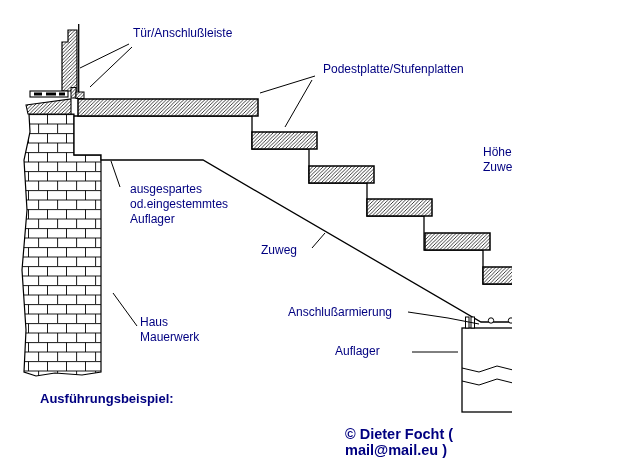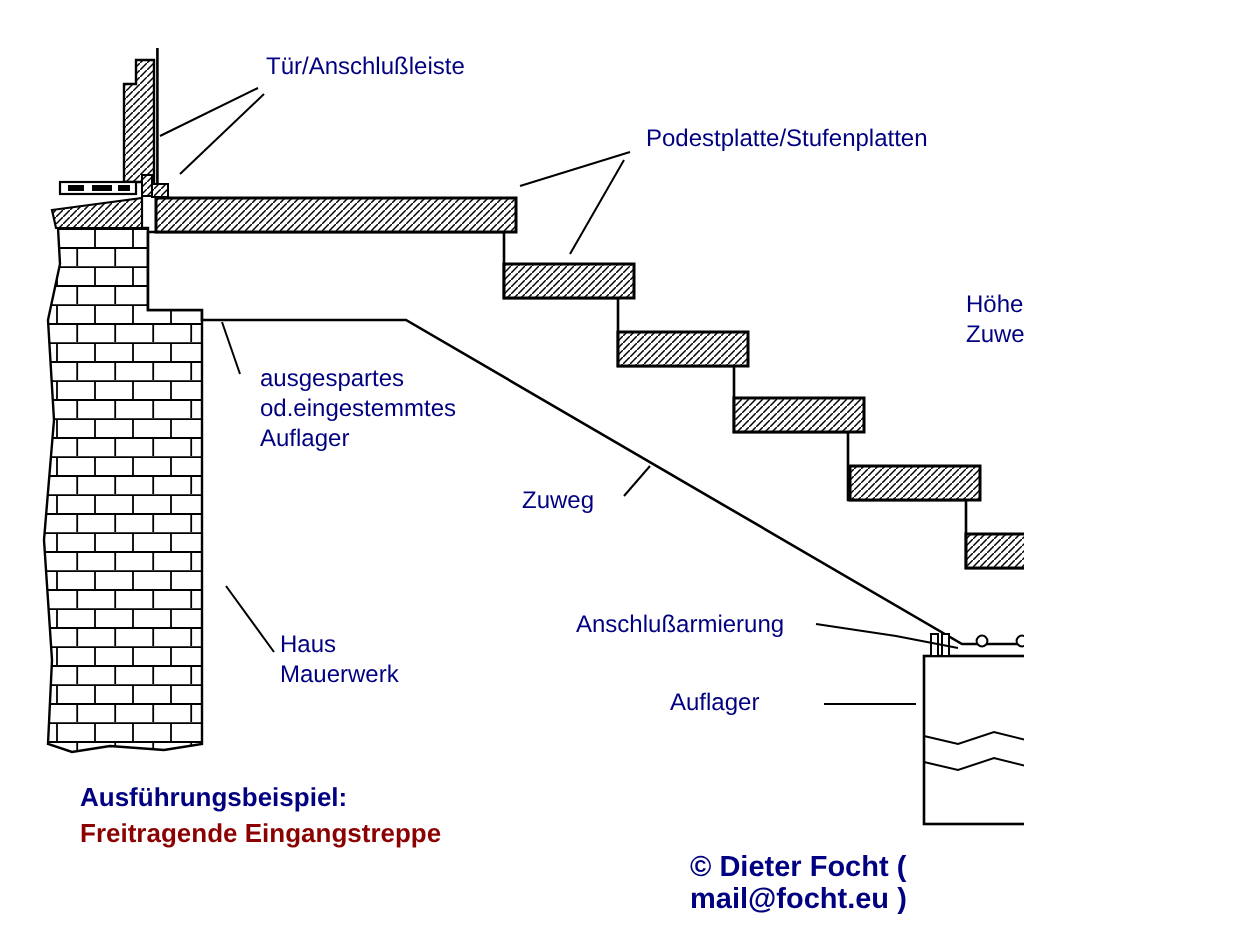--- a/index.html
+++ b/index.html
@@ -110,17 +110,16 @@
   <div class="lbl" style="left:261px;top:243px">Zuweg</div>
   <div class="lbl" style="left:483px;top:145px">Höhe
 Zuweg</div>
   <div class="lbl" style="left:288px;top:305px">Anschlußarmierung</div>
   <div class="lbl" style="left:140px;top:315px">Haus
 Mauerwerk</div>
   <div class="lbl" style="left:335px;top:344px">Auflager</div>
 
   <div class="title-block">
     <span class="title-line1">Ausführungsbeispiel:</span>
-    <span class="title-line2">Freitragende Eingangstreppe</span>
   </div>
 
-  <div class="copyright">© Dieter Focht ( mail@focht.eu )</div>
+  <div class="copyright">© Dieter Focht ( mail@mail.eu )</div>
 </div>
 
 </body></html>

